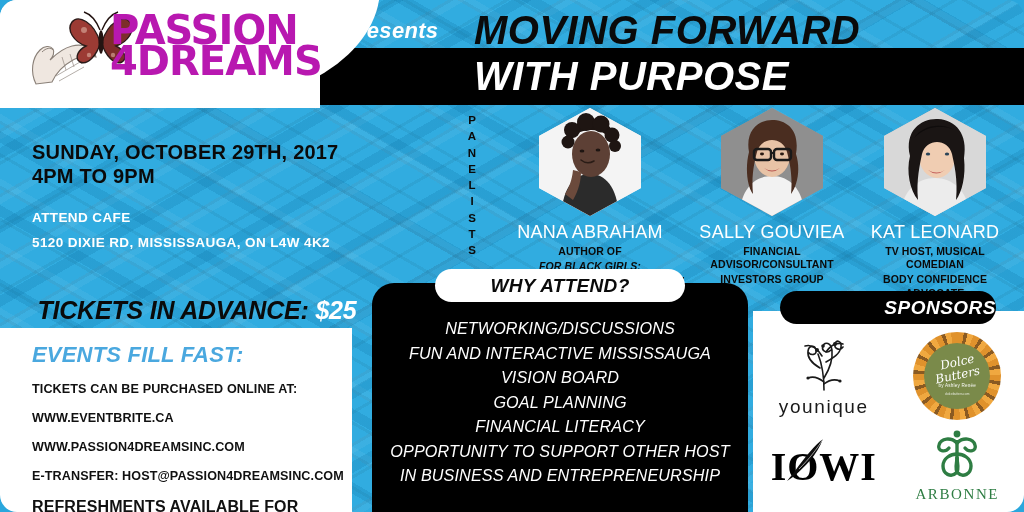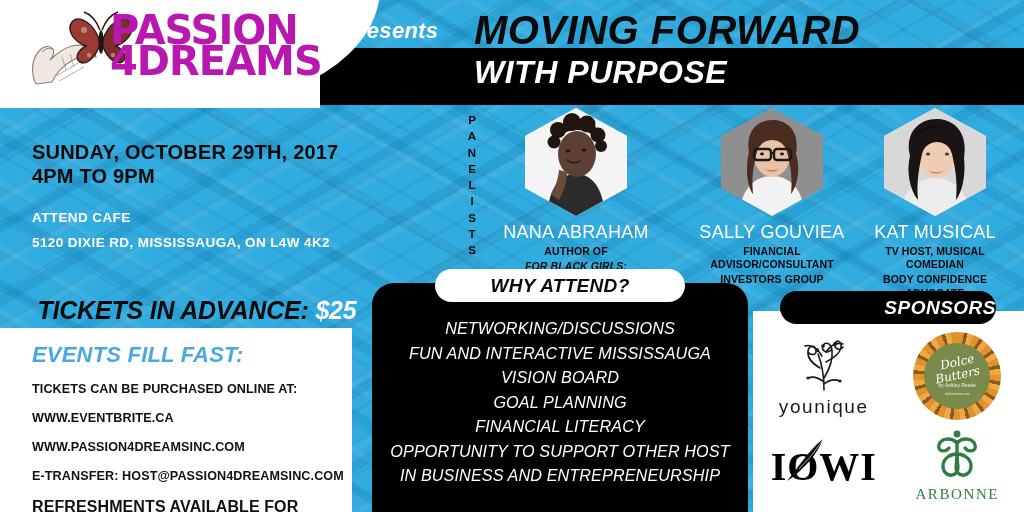--- a/index.html
+++ b/index.html
@@ -2,21 +2,21 @@
 <html><head>
 <meta charset="utf-8">
 <style>
   html,body{margin:0;padding:0;}
   body{
     width:1024px;height:512px;overflow:hidden;
     font-family:"Liberation Sans", sans-serif;
     background:#2aa7dd;
     position:relative;
   }
-  #flyer{position:absolute;inset:0;width:1024px;height:512px;overflow:hidden;}
+  #flyer{position:absolute;inset:0;width:1024px;height:512px;overflow:hidden;border-radius:17px;}
 
   
   .bg-base{position:absolute;inset:0;background:#31ace0;}
   .bg-chev{
     position:absolute;inset:0;
     background-image:
       repeating-linear-gradient(150deg, rgba(0,0,0,.055) 0 3px, rgba(0,0,0,0) 3px 28px),
       repeating-linear-gradient(30deg, rgba(0,0,0,.055) 0 3px, rgba(0,0,0,0) 3px 28px),
       repeating-linear-gradient(150deg, rgba(255,255,255,.05) 0 9px, rgba(0,0,0,0) 9px 56px),
       repeating-linear-gradient(30deg, rgba(255,255,255,.05) 0 9px, rgba(0,0,0,0) 9px 56px);
@@ -54,21 +54,21 @@
     color:#fff;font-style:italic;font-weight:700;font-size:22px;
     letter-spacing:.3px;
   }
   .title1{
     position:absolute;left:474px;top:8px;
     color:#0a0a0a;font-style:italic;font-weight:700;font-size:40px;
     letter-spacing:.5px;white-space:nowrap;
   }
   .title2{
     position:absolute;left:474px;top:54px;
-    color:#fff;font-style:italic;font-weight:700;font-size:32px;
+    color:#fff;font-style:italic;font-weight:700;font-size:40px;
     letter-spacing:.5px;white-space:nowrap;
   }
 
   
   .ev{position:absolute;left:32px;top:140px;width:330px;}
   .ev-date{
     color:#0a0a0a;font-weight:700;font-size:20px;line-height:1.22;
     letter-spacing:.2px;margin:0;
   }
   .ev-venue{
@@ -274,21 +274,21 @@
     <div>A</div>
     <div>N</div>
     <div>E</div>
     <div>L</div>
     <div>I</div>
     <div>S</div>
     <div>T</div>
     <div>S</div>
   </div>
 
-  <div class="pan" style="left:480px;width:192px;">
+  <div class="pan" style="left:494px;width:192px;">
     <div class="pan-ph" style="width:102px;height:108px;background:#f2f2f2;">
       <svg viewBox="0 0 102 108" style="position:absolute;inset:0;width:100%;height:100%;">
         <rect width="102" height="108" fill="#f4f4f4"></rect>
         <path d="M22 108 C24 78 36 66 51 66 C66 66 78 78 80 108 Z" fill="#2b2b2b"></path>
         <ellipse cx="52" cy="46" rx="19" ry="23" fill="#5d4035"></ellipse>
         <path d="M31 36 C28 20 40 10 54 11 C70 12 78 24 74 40 C72 28 64 22 52 22 C41 22 34 27 31 36 Z" fill="#1e1512"></path>
         <circle cx="33" cy="22" r="8" fill="#1e1512"></circle>
           <circle cx="47" cy="14" r="9" fill="#1e1512"></circle>
         <circle cx="62" cy="16" r="8.5" fill="#1e1512"></circle>
           <circle cx="73" cy="27" r="7.5" fill="#1e1512"></circle>
@@ -336,21 +336,21 @@
         <ellipse cx="53" cy="48" rx="18" ry="22" fill="#f0cdb2"></ellipse>
         <path d="M26 48 C20 22 38 10 54 11 C72 12 84 26 80 50
                  C82 68 78 84 72 92 C74 70 70 56 68 46
                  C64 30 42 30 38 46 C36 56 32 72 34 92 C26 82 22 64 26 48 Z" fill="#1a1514"></path>
         <path d="M30 30 C38 18 56 14 70 22 C58 16 42 18 30 30 Z" fill="#0f0c0c"></path>
         <path d="M44 62 q9 5 17 0 q-9 7 -17 0 Z" fill="#c4615c"></path>
         <ellipse cx="44" cy="46" rx="2.2" ry="1.5" fill="#2a4458"></ellipse>
         <ellipse cx="63" cy="46" rx="2.2" ry="1.5" fill="#2a4458"></ellipse>
       </svg>
     </div>
-    <p class="pan-name">KAT MUSICAL</p>
+    <p class="pan-name">KAT LEONARD</p>
     <p class="pan-role">TV HOST, MUSICAL COMEDIAN</p>
     <p class="pan-role">BODY CONFIDENCE ADVOCATE</p>
   </div>
 
   <div class="why-panel"></div>
   <div class="why-pill">
     <span>WHY ATTEND?</span>
   </div>
   <div class="why-list">
     <p class="why-item">NETWORKING/DISCUSSIONS</p>

